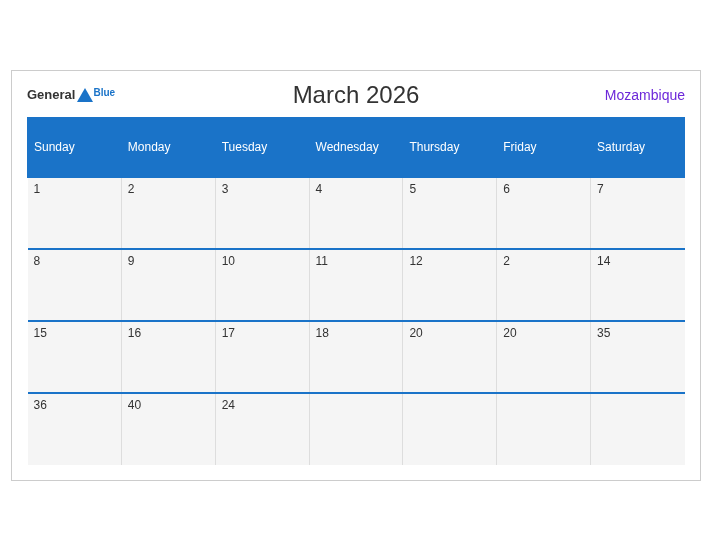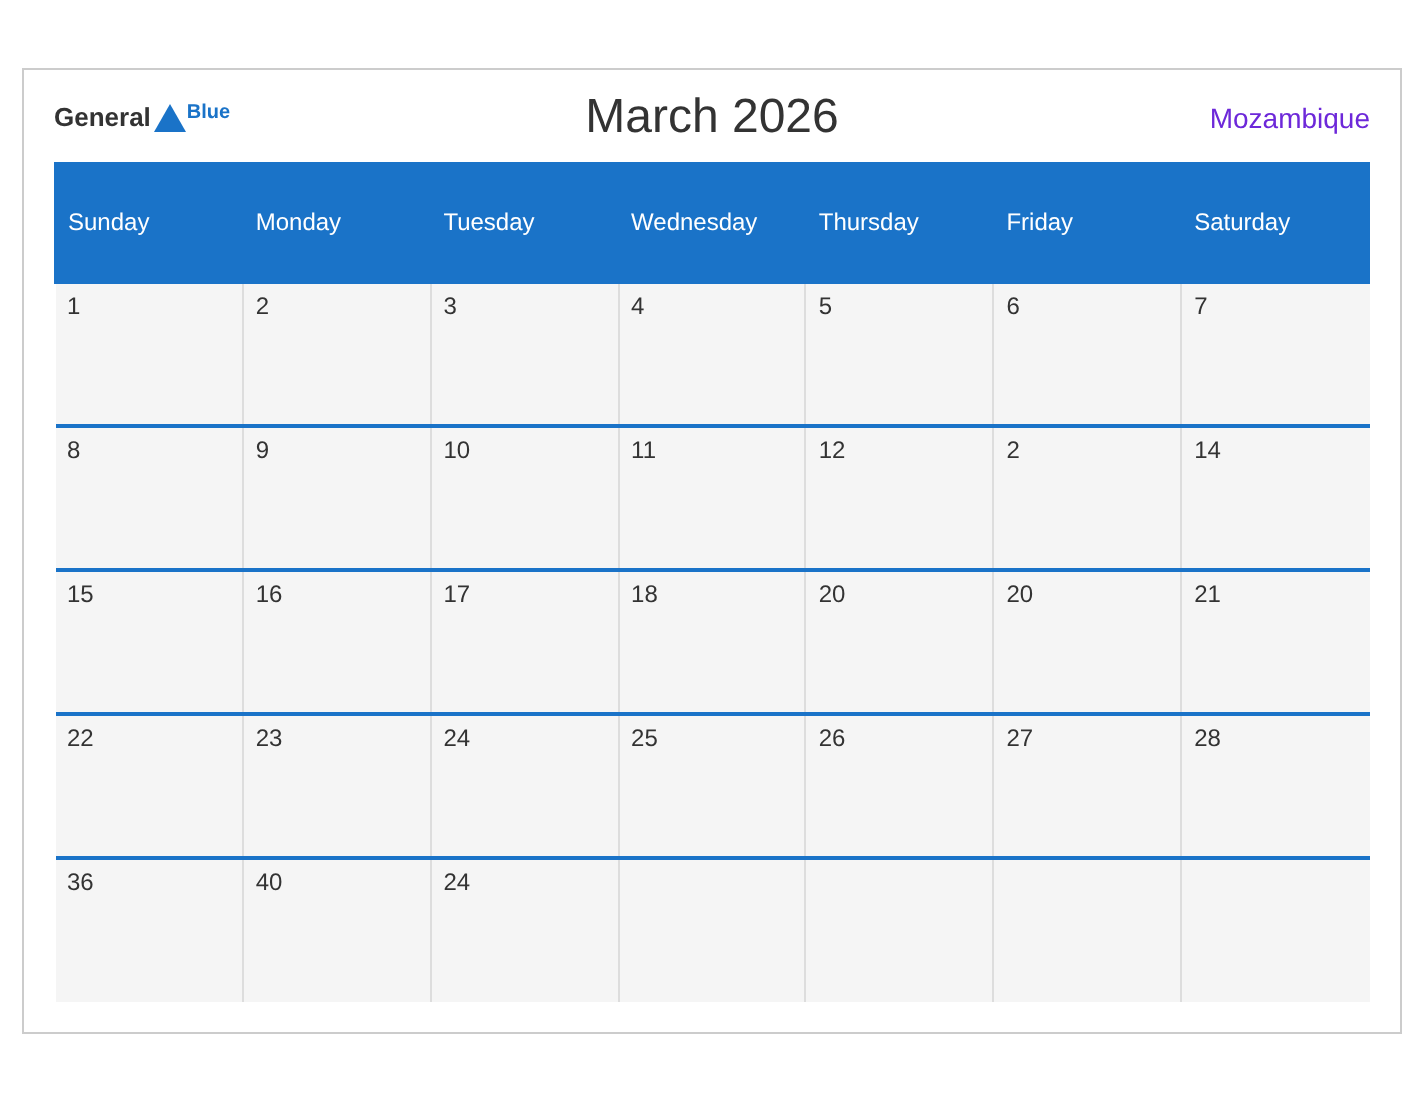--- a/index.html
+++ b/index.html
@@ -157,30 +157,21 @@
           <td><span class="day-num">2</span></td>
           <td><span class="day-num">14</span></td>
         </tr>
         <tr>
           <td><span class="day-num">15</span></td>
           <td><span class="day-num">16</span></td>
           <td><span class="day-num">17</span></td>
           <td><span class="day-num">18</span></td>
           <td><span class="day-num">20</span></td>
           <td><span class="day-num">20</span></td>
-          <td><span class="day-num">21</span></td>
-        </tr>
-        <tr>
-          <td><span class="day-num">22</span></td>
-          <td><span class="day-num">23</span></td>
-          <td><span class="day-num">24</span></td>
-          <td><span class="day-num">25</span></td>
-          <td><span class="day-num">26</span></td>
-          <td><span class="day-num">27</span></td>
-          <td><span class="day-num">28</span></td>
+          <td><span class="day-num">35</span></td>
         </tr>
         <tr>
           <td><span class="day-num">36</span></td>
           <td><span class="day-num">40</span></td>
           <td><span class="day-num">24</span></td>
           <td></td>
           <td></td>
           <td></td>
           <td></td>
         </tr>

